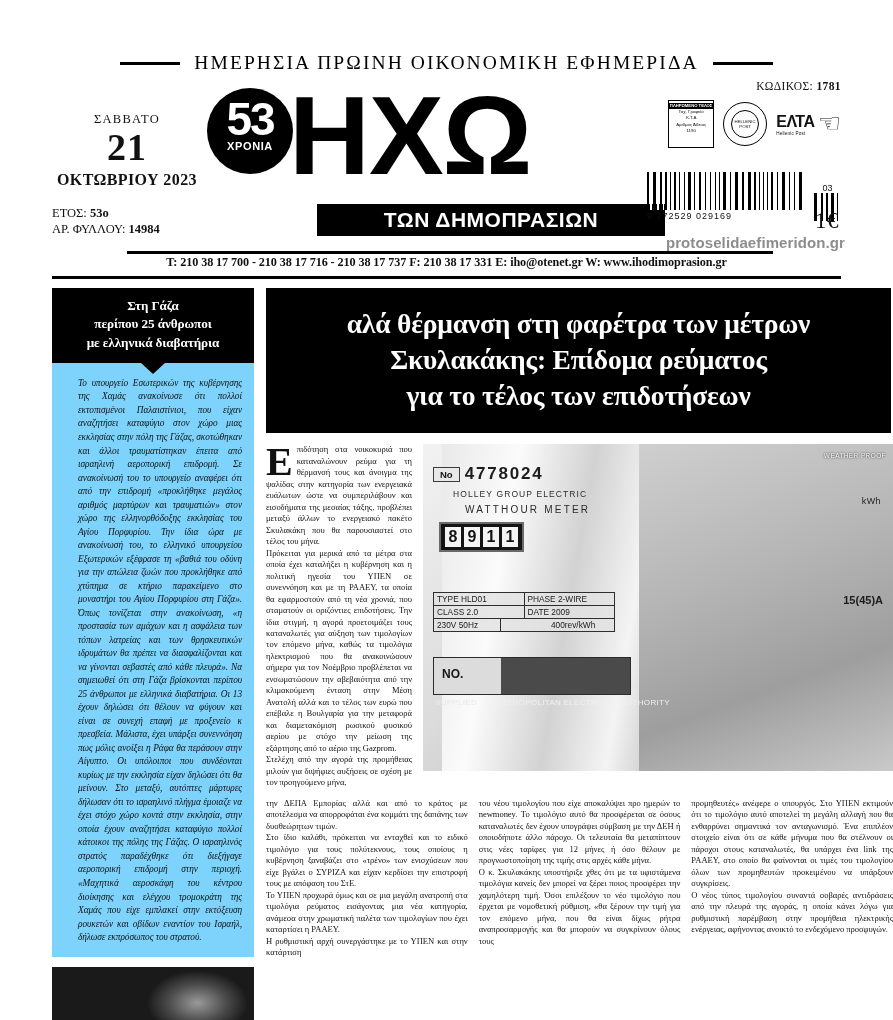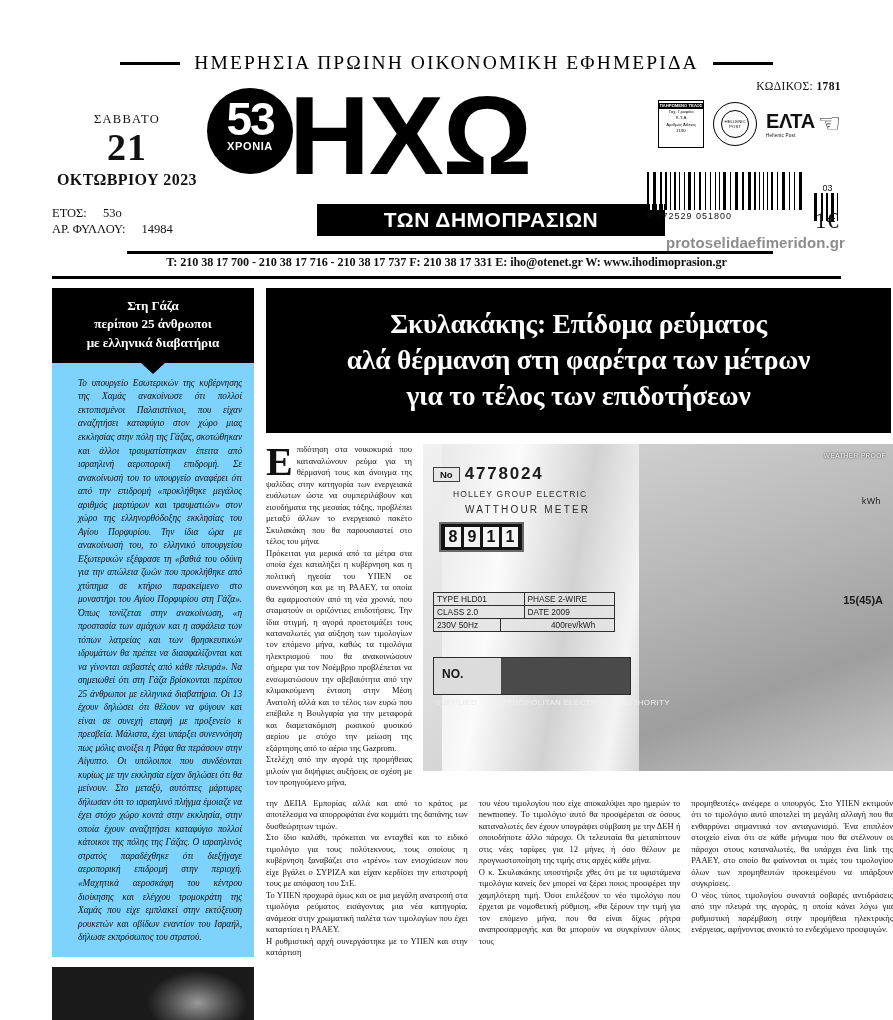--- a/index.html
+++ b/index.html
@@ -29,21 +29,21 @@
   .date-block{
     position:absolute;left:52px;top:112px;width:150px;text-align:center;
   }
   .date-weekday{font-size:12.5px;letter-spacing:1.3px;}
   .date-day{font-size:38px;font-weight:700;line-height:0.96;margin-top:2px;letter-spacing:1px;}
   .date-monthyear{font-size:16px;font-weight:700;letter-spacing:.4px;margin-top:6px;}
   .issue-block{
     position:absolute;left:52px;top:205px;width:160px;
     font-size:12.5px;line-height:1.28;text-align:left;
   }
-  .issue-block b{font-weight:400;margin-left:13px;}
+  .issue-block b{font-weight:700;}
 
   
   .logo-wrap{position:absolute;left:207px;top:82px;width:420px;height:160px;}
   .badge{
     position:absolute;left:0;top:6px;width:86px;height:86px;border-radius:50%;
     background:#000;color:#fff;text-align:center;
   }
   .badge .num{
     font-family:"Liberation Sans", sans-serif;
     font-size:46px;font-weight:700;line-height:62px;letter-spacing:-2px;
@@ -80,21 +80,21 @@
     font-size:4.4px;line-height:1.45;text-align:center;padding-top:2px;
     font-family:"Liberation Sans", sans-serif;overflow:hidden;
   }
   .stamp-box .hdr{background:#000;color:#fff;font-weight:700;font-size:4.2px;display:block;}
   .stamp-circ{width:42px;height:42px;border-radius:50%;border:1.6px solid #000;
     display:flex;align-items:center;justify-content:center;font-size:4.3px;
     font-family:"Liberation Sans", sans-serif;text-align:center;}
   .stamp-circ .inner{width:26px;height:26px;border-radius:50%;border:1.2px solid #000;
     display:flex;align-items:center;justify-content:center;}
   .elta{display:flex;align-items:center;gap:3px;}
-  .elta-txt{font-family:"Liberation Sans", sans-serif;font-weight:700;font-size:20px;letter-spacing:-.4px;}
+  .elta-txt{font-family:"Liberation Sans", sans-serif;font-weight:700;font-size:16px;letter-spacing:-.4px;}
   .elta-sub{font-family:"Liberation Sans", sans-serif;font-size:4.6px;display:block;font-weight:400;letter-spacing:.2px;}
   .elta-glyph{font-size:26px;line-height:20px;}
 
   .barcode-wrap{position:absolute;right:52px;top:155px;display:flex;align-items:flex-end;gap:8px;}
   .barcode{height:38px;display:flex;align-items:flex-end;}
   .barcode i{display:block;background:#000;height:38px;margin-right:1px;}
   .barcode-small{height:28px;display:flex;align-items:flex-end;}
   .barcode-small i{display:block;background:#000;height:28px;margin-right:1px;}
   .bc-digits{font-family:"Liberation Sans", sans-serif;font-size:9px;letter-spacing:1px;margin-top:1px;}
   .bc-03{font-family:"Liberation Sans", sans-serif;font-size:9px;text-align:center;margin-top:28px;}
@@ -371,21 +371,21 @@
             <i style="width:2px;background:#fff"></i>
             <i style="width:3px"></i>
             <i style="width:2px;background:#fff"></i>
             <i style="width:1px"></i>
             <i style="width:2px;background:#fff"></i>
             <i style="width:1px"></i>
             <i style="width:2px;background:#fff"></i>
             <i style="width:3px"></i>
             <i style="width:2px;background:#fff"></i>
           </div>
-        <div class="bc-digits">9   772529   051800</div>
+        <div class="bc-digits">9   772529   029169</div>
       </div>
       <div>
         <div class="bc-03">03</div>
         <div class="barcode-small" id="bc-add">
             <i style="width:3px"></i>
             <i style="width:2px;background:#fff"></i>
             <i style="width:2px"></i>
             <i style="width:1px;background:#fff"></i>
             <i style="width:2px"></i>
             <i style="width:1px;background:#fff"></i>
@@ -417,22 +417,22 @@
         </div>
         <div class="side-body">
           <p>Το υπουργείο Εσωτερικών της κυβέρνησης της Χαμάς ανακοίνωσε ότι πολλοί εκτοπισμένοι Παλαιστίνιοι, που είχαν αναζητήσει καταφύγιο στον χώρο μιας εκκλησίας στην πόλη της Γάζας, σκοτώθηκαν και άλλοι τραυματίστηκαν έπειτα από ισραηλινή αεροπορική επιδρομή. Σε ανακοίνωσή του το υπουργείο αναφέρει ότι από την επιδρομή «προκλήθηκε μεγάλος αριθμός μαρτύρων και τραυματιών» στον χώρο της ελληνορθόδοξης εκκλησίας του Αγίου Πορφυρίου. Την ίδια ώρα με ανακοίνωσή του, το ελληνικό υπουργείου Εξωτερικών εξέφρασε τη «βαθιά του οδύνη για την απώλεια ζωών που προκλήθηκε από χτύπημα σε κτήριο παρακείμενο στο μοναστήρι του Αγίου Πορφυρίου στη Γάζα». Όπως τονίζεται στην ανακοίνωση, «η προστασία των αμάχων και η ασφάλεια των τόπων λατρείας και των θρησκευτικών ιδρυμάτων θα πρέπει να διασφαλίζονται και να γίνονται σεβαστές από κάθε πλευρά». Να σημειωθεί ότι στη Γάζα βρίσκονται περίπου 25 άνθρωποι με ελληνικά διαβατήρια. Οι 13 έχουν δηλώσει ότι θέλουν να φύγουν και είναι σε συνεχή επαφή με προξενείο κ πρεσβεία. Μάλιστα, έχει υπάρξει συνεννόηση πως μόλις ανοίξει η Ράφα θα περάσουν στην Αίγυπτο. Οι υπόλοιποι που συνδέονται κυρίως με την εκκλησία είχαν δηλώσει ότι θα μείνουν. Στο μεταξύ, αυτόπτες μάρτυρες δήλωσαν ότι το ισραηλινό πλήγμα έμοιαζε να έχει στόχο χώρο κοντά στην εκκλησία, στην οποία έχουν αναζητήσει καταφύγιο πολλοί κάτοικοι της πόλης της Γάζας. Ο ισραηλινός στρατός παραδέχθηκε ότι διεξήγαγε αεροπορική επιδρομή στην περιοχή. «Μαχητικά αεροσκάφη του κέντρου διοίκησης και ελέγχου τρομοκράτη της Χαμάς που είχε εμπλακεί στην εκτόξευση ρουκετών και οβίδων εναντίον του Ισραήλ, δήλωσε εκπρόσωπος του στρατού.</p>
         </div>
         <div class="side-photo"></div>
       </div>
 
       <div class="main">
 
         <div class="headline">
+          <div>αλά θέρμανση στη φαρέτρα των μέτρων</div>
           <div>Σκυλακάκης: Επίδομα ρεύματος</div>
-          <div>αλά θέρμανση στη φαρέτρα των μέτρων</div>
           <div>για το τέλος των επιδοτήσεων</div>
         </div>
 
         <div class="body-top">
           <div class="col-narrow art">
             <p>
               <span class="dropcap">Ε</span><span>πιδότηση στα νοικοκυριά που καταναλώνουν ρεύμα για τη θέρμανσή τους και άνοιγμα της ψαλίδας στην κατηγορία των ενεργειακά ευάλωτων ώστε να συμπεριλάβουν και εισοδήματα της μεσαίας τάξης, προβλέπει μεταξύ άλλων το ενεργειακό πακέτο Σκυλακάκη που θα παρουσιαστεί στο τέλος του μήνα.</span>
             </p>
             <p>Πρόκειται για μερικά από τα μέτρα στα οποία έχει καταλήξει η κυβέρνηση και η πολιτική ηγεσία του ΥΠΕΝ σε συνεννόηση και με τη ΡΑΑΕΥ, τα οποία θα εφαρμοστούν από τη νέα χρονιά, που σταματούν οι οριζόντιες επιδοτήσεις. Την ίδια στιγμή, η αγορά προετοιμάζει τους καταναλωτές για αύξηση των τιμολογίων τον επόμενο μήνα, καθώς τα τιμολόγια ηλεκτρισμού που θα ανακοινώσουν σήμερα για τον Νοέμβριο προβλέπεται να ενσωματώσουν την αβεβαιότητα από την κλιμακούμενη ένταση στην Μέση Ανατολή αλλά και το τέλος των ευρώ που επέβαλε η Βουλγαρία για την μεταφορά και διαμετακόμιση ρωσικού φυσικού αερίου με στόχο την μείωση της εξάρτησης από το αέριο της Gazprom.</p>
             <p>Στελέχη από την αγορά της προμήθειας μιλούν για διψήφιες αυξήσεις σε σχέση με τον προηγούμενο μήνα,</p>

